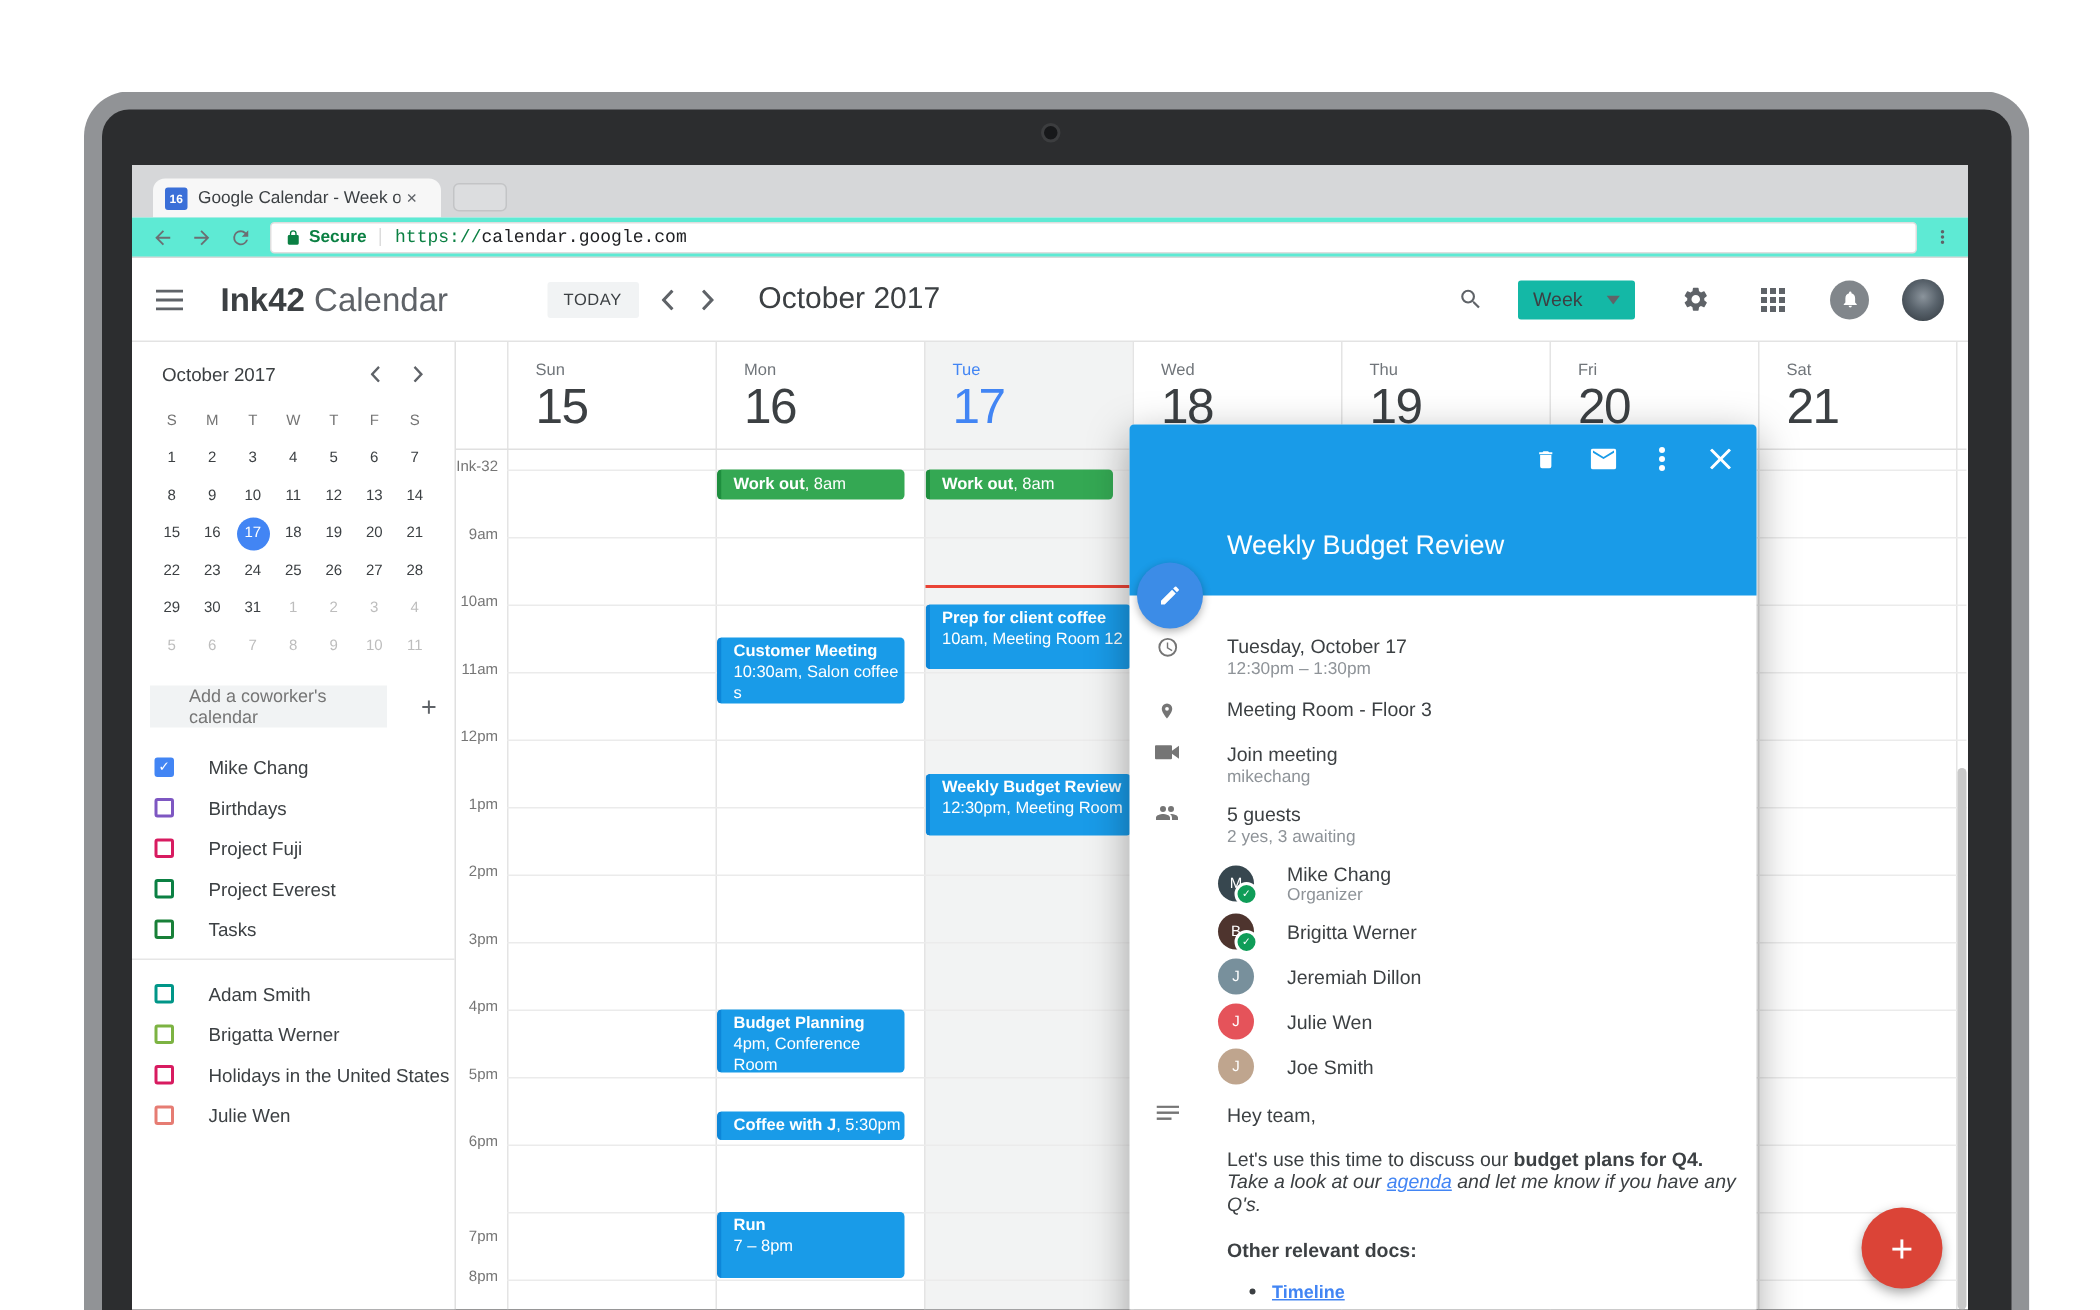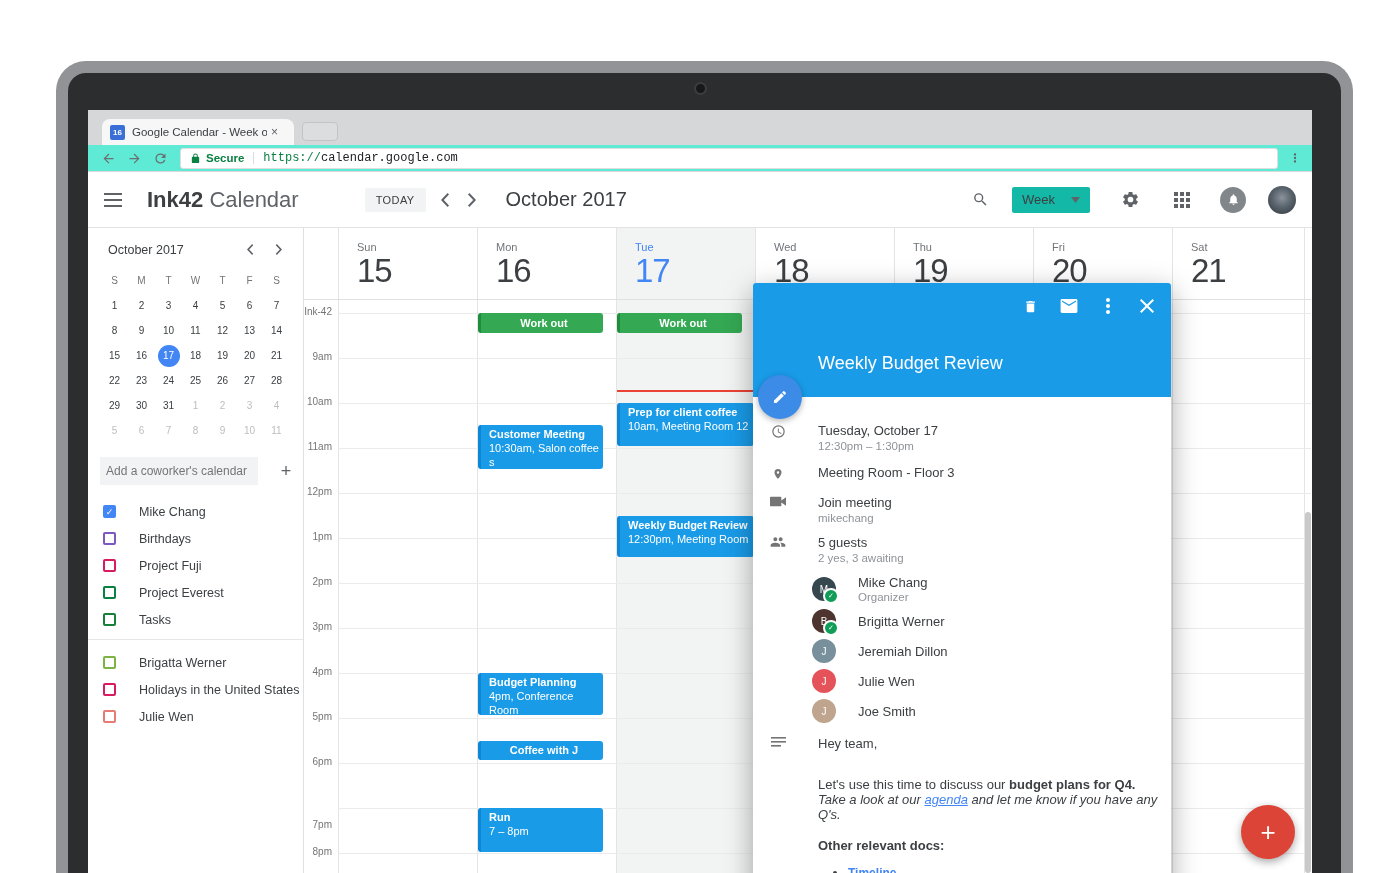--- a/index.html
+++ b/index.html
@@ -65,21 +65,21 @@
   .mc-arrow{position:absolute;top:11px;width:20px;height:20px;display:flex;align-items:center;justify-content:center;}
   .mc-arrow.prev{left:152px;} .mc-arrow.next{left:180px;}
   .mc-grid{position:absolute;left:13px;top:40px;display:grid;grid-template-columns:repeat(7,27px);
     grid-auto-rows:25px;}
   .mc-cell{display:flex;align-items:center;justify-content:center;font-size:10px;color:#3c4043;}
   .mc-wd{color:#757575;}
   .mc-muted{color:#bdbdbd;}
   .mc-sel{width:22px;height:22px;border-radius:50%;background:#4285f4;color:#fff;
     display:flex;align-items:center;justify-content:center;}
   .add-box{position:absolute;left:12px;top:229px;width:158px;height:28px;background:#f1f3f4;
-    display:flex;align-items:center;padding-left:6px;box-sizing:border-box;font-size:12px;color:#757575;}
+    display:flex;align-items:center;padding-left:26px;box-sizing:border-box;font-size:12px;color:#757575;}
   .add-plus{position:absolute;left:184px;top:229px;width:28px;height:28px;display:flex;
     align-items:center;justify-content:center;font-size:18px;color:#5f6368;}
   .cal-list{position:absolute;left:0;width:215px;}
   #my-cals{top:270px;} #other-cals{top:421px;}
   .cal-row{height:27px;display:flex;align-items:center;}
   .cbx{width:13px;height:13px;border-radius:2px;margin-left:15px;box-sizing:border-box;
     display:flex;align-items:center;justify-content:center;font-size:9px;color:#fff;flex:0 0 auto;}
   .cal-label{margin-left:23px;font-size:12.5px;color:#3c4043;white-space:nowrap;}
   .side-div{position:absolute;left:0;top:411px;width:215px;height:1px;background:#e6e6e6;}
 
@@ -94,21 +94,21 @@
   .day-name{font-size:11px;color:#70757a;margin-top:13px;}
   .day-num{font-size:33px;color:#3c4043;line-height:36px;letter-spacing:-1px;}
   .day-hdr.today .day-name,.day-hdr.today .day-num{color:#4285f4;}
   .gut{position:absolute;left:0;width:28px;text-align:right;font-size:10px;color:#757575;}
   .ev{position:absolute;border-radius:3px;color:#fff;font-size:11px;overflow:hidden;
     box-sizing:border-box;padding:2px 4px 2px 8px;line-height:14px;}
   .ev.blue{background:#199be8;border-left:3px solid #0d86d8;}
   .ev.green{background:#34a853;border-left:3px solid #1e8e3e;}
   .ev b{font-weight:bold;}
   .ev .t2{font-weight:normal;}
-  .ev.inline{display:flex;align-items:center;padding-top:0;padding-bottom:0;white-space:nowrap;flex-direction:column;}
+  .ev.inline{display:flex;align-items:center;padding-top:0;padding-bottom:0;white-space:nowrap;}
   .nowline{position:absolute;height:2px;background:#ea4335;}
 
   
   .scroll-thumb{position:absolute;left:1217px;top:402px;width:6px;height:361px;background:#c9c9c9;border-radius:3px;}
   .fab{position:absolute;left:1153px;top:695px;width:54px;height:54px;border-radius:50%;background:#db4437;
     box-shadow:0 3px 8px rgba(0,0,0,.35);display:flex;align-items:center;justify-content:center;
     color:#fff;font-size:26px;font-weight:300;}
 
   
   .popup{position:absolute;left:665px;top:173px;width:418px;height:625px;background:#fff;border-radius:3px;
@@ -127,21 +127,21 @@
   .p-secondary{font-size:11.5px;color:#8e9398;margin-top:2px;}
   .guest-row{display:flex;align-items:center;height:30px;}
   .guest-row.tall{height:34px;}
   .g-avatar{width:24px;height:24px;border-radius:50%;margin-left:59px;position:relative;flex:0 0 auto;
     color:#fff;font-size:10px;display:flex;align-items:center;justify-content:center;}
   .g-badge{position:absolute;right:-3px;bottom:-3px;width:12px;height:12px;border-radius:50%;background:#0f9d58;
     border:2px solid #fff;color:#fff;font-size:7px;display:flex;align-items:center;justify-content:center;box-sizing:content-box;}
   .g-name{margin-left:22px;font-size:13px;color:#3c4043;}
   .g-role{font-size:11.5px;color:#8e9398;margin-top:1px;}
   .desc{font-size:13px;color:#3c4043;line-height:15px;width:345px;}
-  .desc .para{margin-top:26px;}
+  .desc .para{margin-top:14px;}
   .desc i{font-style:italic;}
   .desc a{color:#4285f4;text-decoration:underline;}
   .docs-h{font-weight:bold;margin-top:16px;}
   .doc-ul{margin:12px 0 0 0;padding-left:30px;}
   .doc-ul li{margin-bottom:2px;}
   .doc-ul a{color:#4285f4;font-weight:bold;text-decoration:underline;font-size:12px;}
 
   svg{display:block;}
 </style>
 </head>
@@ -340,20 +340,24 @@
           <div class="cbx" style="border: 2px solid rgb(11, 128, 67);"></div>
           <div class="cal-label">Project Everest</div>
         </div>
         <div class="cal-row">
           <div class="cbx" style="border: 2px solid rgb(24, 128, 56);"></div>
           <div class="cal-label">Tasks</div>
         </div>
       </div>
     <div class="side-div"></div>
     <div class="cal-list" id="other-cals">
+        <div class="cal-row">
+          <div class="cbx" style="border: 2px solid rgb(0, 150, 136);"></div>
+          <div class="cal-label">Adam Smith</div>
+        </div>
         <div class="cal-row">
           <div class="cbx" style="border: 2px solid rgb(124, 179, 66);"></div>
           <div class="cal-label">Brigatta Werner</div>
         </div>
         <div class="cal-row">
           <div class="cbx" style="border: 2px solid rgb(216, 27, 96);"></div>
           <div class="cal-label">Holidays in the United States</div>
         </div>
         <div class="cal-row">
           <div class="cbx" style="border: 2px solid rgb(230, 124, 115);"></div>
@@ -407,21 +411,21 @@
         <div class="day-num">19</div>
       </div>
       <div class="day-hdr" style="left: 730px; width: 138px;">
         <div class="day-name">Fri</div>
         <div class="day-num">20</div>
       </div>
       <div class="day-hdr" style="left: 869px; width: 131px;">
         <div class="day-name">Sat</div>
         <div class="day-num">21</div>
       </div>
-      <div class="gut" style="top: 78px;">Ink-42</div>
+      <div class="gut" style="top: 78px;">Ink-32</div>
       <div class="gut" style="top: 123px;">9am</div>
       <div class="gut" style="top: 168px;">10am</div>
       <div class="gut" style="top: 213px;">11am</div>
       <div class="gut" style="top: 258px;">12pm</div>
       <div class="gut" style="top: 303px;">1pm</div>
       <div class="gut" style="top: 348px;">2pm</div>
       <div class="gut" style="top: 393px;">3pm</div>
       <div class="gut" style="top: 438px;">4pm</div>
       <div class="gut" style="top: 483px;">5pm</div>
       <div class="gut" style="top: 528px;">6pm</div>

